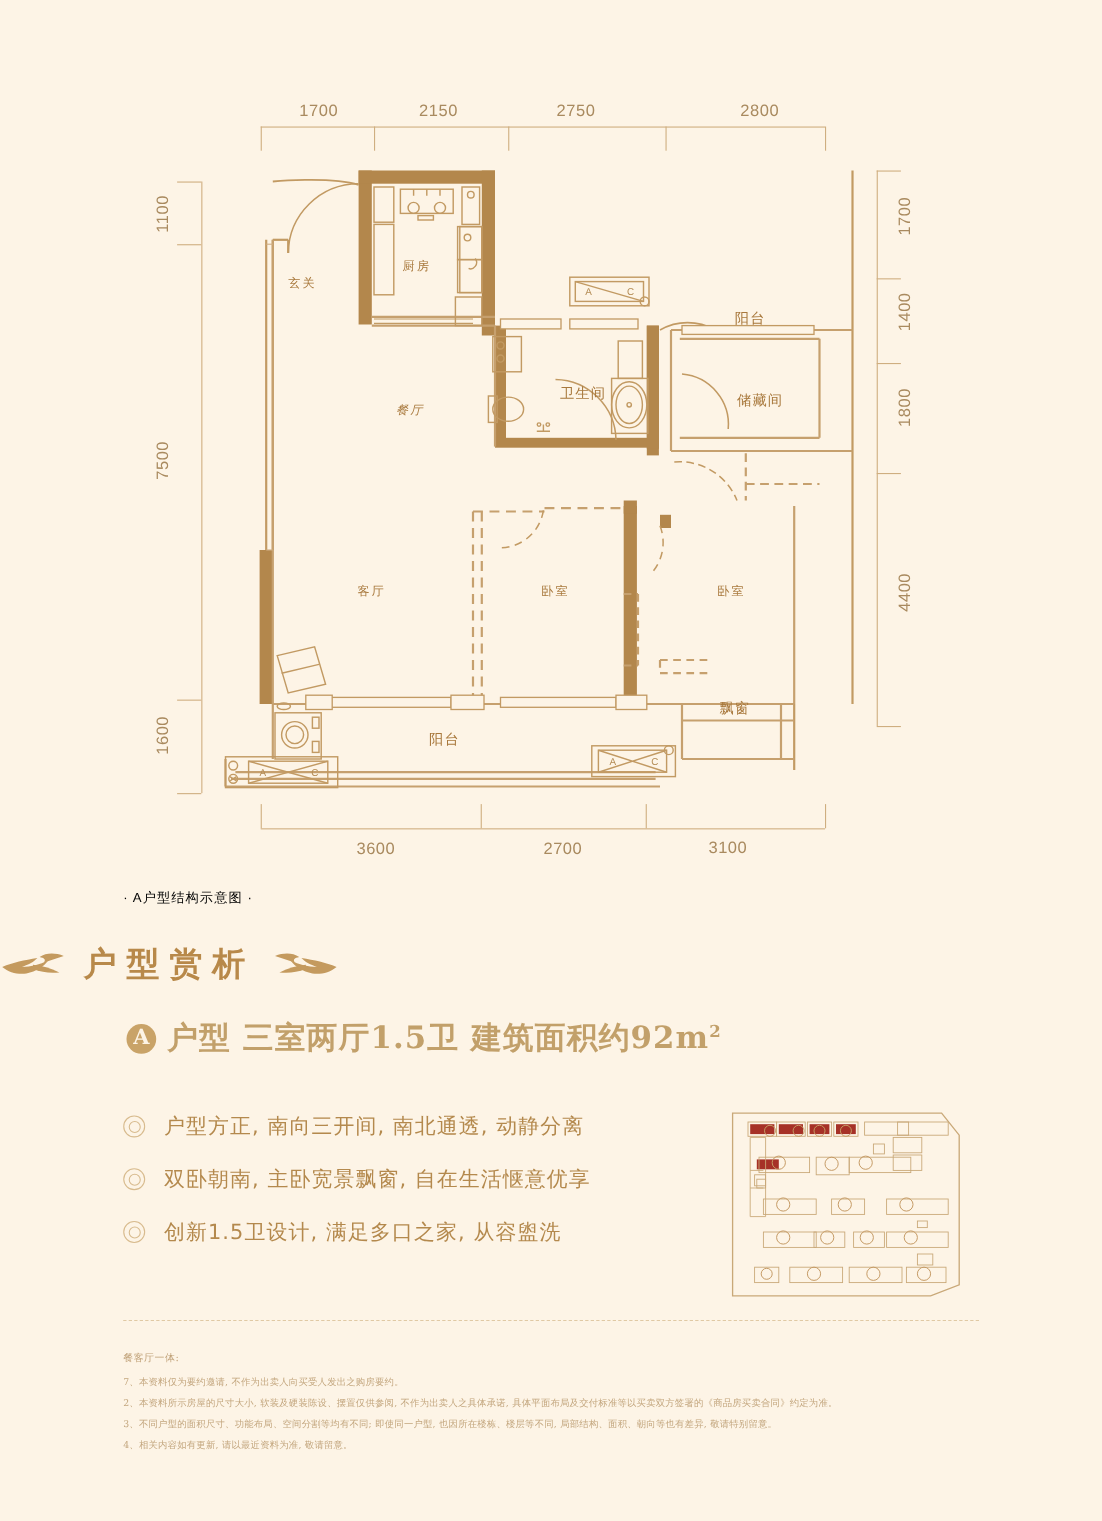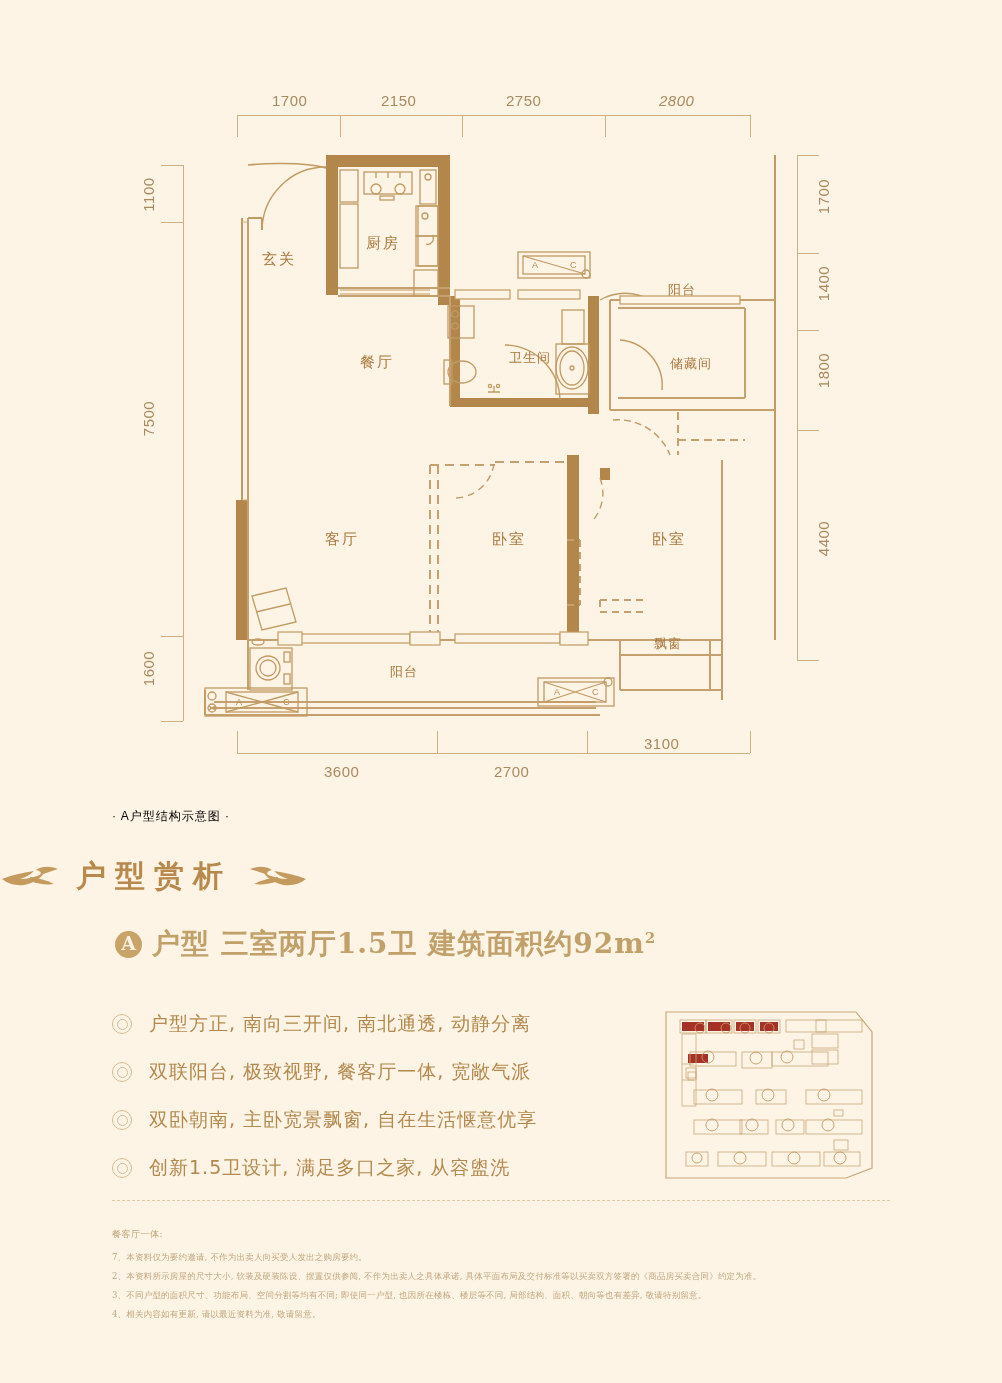--- a/index.html
+++ b/index.html
@@ -28,21 +28,21 @@
 
   
   .dline { position: absolute; background: #cfae80; }
   .dline.h { height: 1px; }
   .dline.v { width: 1px; }
 
   
   .rlabel {
     position: absolute;
     color: #a8783c;
-    font-size: 15px;
+    font-size: 11px;
     letter-spacing: 2px;
     white-space: nowrap;
     font-family: "DejaVu Sans", sans-serif;
   }
   .rlabel.sm { font-size: 13px; letter-spacing: 1px; }
   .ac-tag {
     position: absolute; font-size: 9px; color: #b48c55;
     font-family: "Liberation Sans", sans-serif;
   }
 
@@ -132,21 +132,21 @@
 
     <div class="dline h" style="left:237px; top:115px; width:513px;"></div>
     <div class="dline v" style="left:237px; top:115px; height:22px;"></div>
     <div class="dline v" style="left:340px; top:115px; height:22px;"></div>
     <div class="dline v" style="left:462px; top:115px; height:22px;"></div>
     <div class="dline v" style="left:605px; top:115px; height:22px;"></div>
     <div class="dline v" style="left:750px; top:115px; height:22px;"></div>
     <div class="dim" style="left:272px; top:92px;">1700</div>
     <div class="dim" style="left:381px; top:92px;">2150</div>
     <div class="dim" style="left:506px; top:92px;">2750</div>
-    <div class="dim" style="left:659px; top:92px;font-style:italic;">2800</div>
+    <div class="dim" style="left:673px; top:92px;">2800</div>
 
     <div class="dline v" style="left:183px; top:165px; height:556px;"></div>
     <div class="dline h" style="left:161px; top:165px; width:22px;"></div>
     <div class="dline h" style="left:161px; top:222px; width:22px;"></div>
     <div class="dline h" style="left:161px; top:636px; width:22px;"></div>
     <div class="dline h" style="left:161px; top:721px; width:22px;"></div>
     <div class="dim vert" style="left:128px; top:186px; width:40px; text-align:center;">1100</div>
     <div class="dim vert" style="left:128px; top:410px; width:40px; text-align:center;">7500</div>
     <div class="dim vert" style="left:128px; top:660px; width:40px; text-align:center;">1600</div>
 
@@ -161,21 +161,21 @@
     <div class="dim vert" style="left:803px; top:362px; width:40px; text-align:center;">1800</div>
     <div class="dim vert" style="left:803px; top:530px; width:40px; text-align:center;">4400</div>
 
     <div class="dline h" style="left:237px; top:753px; width:513px;"></div>
     <div class="dline v" style="left:237px; top:731px; height:22px;"></div>
     <div class="dline v" style="left:437px; top:731px; height:22px;"></div>
     <div class="dline v" style="left:587px; top:731px; height:22px;"></div>
     <div class="dline v" style="left:750px; top:731px; height:22px;"></div>
     <div class="dim" style="left:324px; top:763px;">3600</div>
     <div class="dim" style="left:494px; top:763px;">2700</div>
-    <div class="dim" style="left:644px; top:735px;">3100</div>
+    <div class="dim" style="left:644px; top:762px;">3100</div>
 
     <svg width="1002" height="800" style="position:absolute; left:0; top:0;">
       <defs>
         <pattern id="hatch" width="6" height="6" patternTransform="rotate(45)" patternUnits="userSpaceOnUse">
           <line x1="0" y1="0" x2="0" y2="6" stroke="#c9a575" stroke-width="1"></line>
         </pattern>
       </defs>
 
       <g fill="#b3874c">
 
@@ -364,21 +364,21 @@
       </g>
 
       <g fill="none" stroke="#cfae84" stroke-width="1">
         <path d="M248,222 L242,222"></path>
         <path d="M248,500 L242,500"></path>
       </g>
     </svg>
 
     <div class="rlabel" style="left:262px; top:250px;">玄关</div>
     <div class="rlabel" style="left:366px; top:234px;">厨房</div>
-    <div class="rlabel" style="left:360px; top:353px;">餐厅</div>
+    <div class="rlabel" style="left:360px; top:365px;font-style:italic;">餐厅</div>
     <div class="rlabel sm" style="left:509px; top:349px;">卫生间</div>
     <div class="rlabel sm" style="left:668px; top:281px;">阳台</div>
     <div class="rlabel sm" style="left:670px; top:355px;">储藏间</div>
     <div class="rlabel" style="left:325px; top:530px;">客厅</div>
     <div class="rlabel" style="left:492px; top:530px;">卧室</div>
     <div class="rlabel" style="left:652px; top:530px;">卧室</div>
     <div class="rlabel sm" style="left:654px; top:635px;">飘窗</div>
     <div class="rlabel sm" style="left:390px; top:663px;">阳台</div>
 
     <div class="ac-tag" style="left:532px; top:260px;">A</div>
@@ -413,24 +413,20 @@
 
   <div class="type-title">
     <span class="badge">A</span>
     <span class="type-text"><span>户型  三室两厅1.5卫 建筑面积约92m</span><sup>2</sup></span>
   </div>
 
   <div class="features">
     <div class="feat">
       <span class="feat-bullet"></span>
       <span class="feat-text">户型方正, 南向三开间, 南北通透, 动静分离</span>
-    </div>
-    <div class="feat">
-      <span class="feat-bullet"></span>
-      <span class="feat-text">双联阳台, 极致视野, 餐客厅一体, 宽敞气派</span>
     </div>
     <div class="feat">
       <span class="feat-bullet"></span>
       <span class="feat-text">双卧朝南, 主卧宽景飘窗, 自在生活惬意优享</span>
     </div>
     <div class="feat">
       <span class="feat-bullet"></span>
       <span class="feat-text">创新1.5卫设计, 满足多口之家, 从容盥洗</span>
     </div>
   </div>

